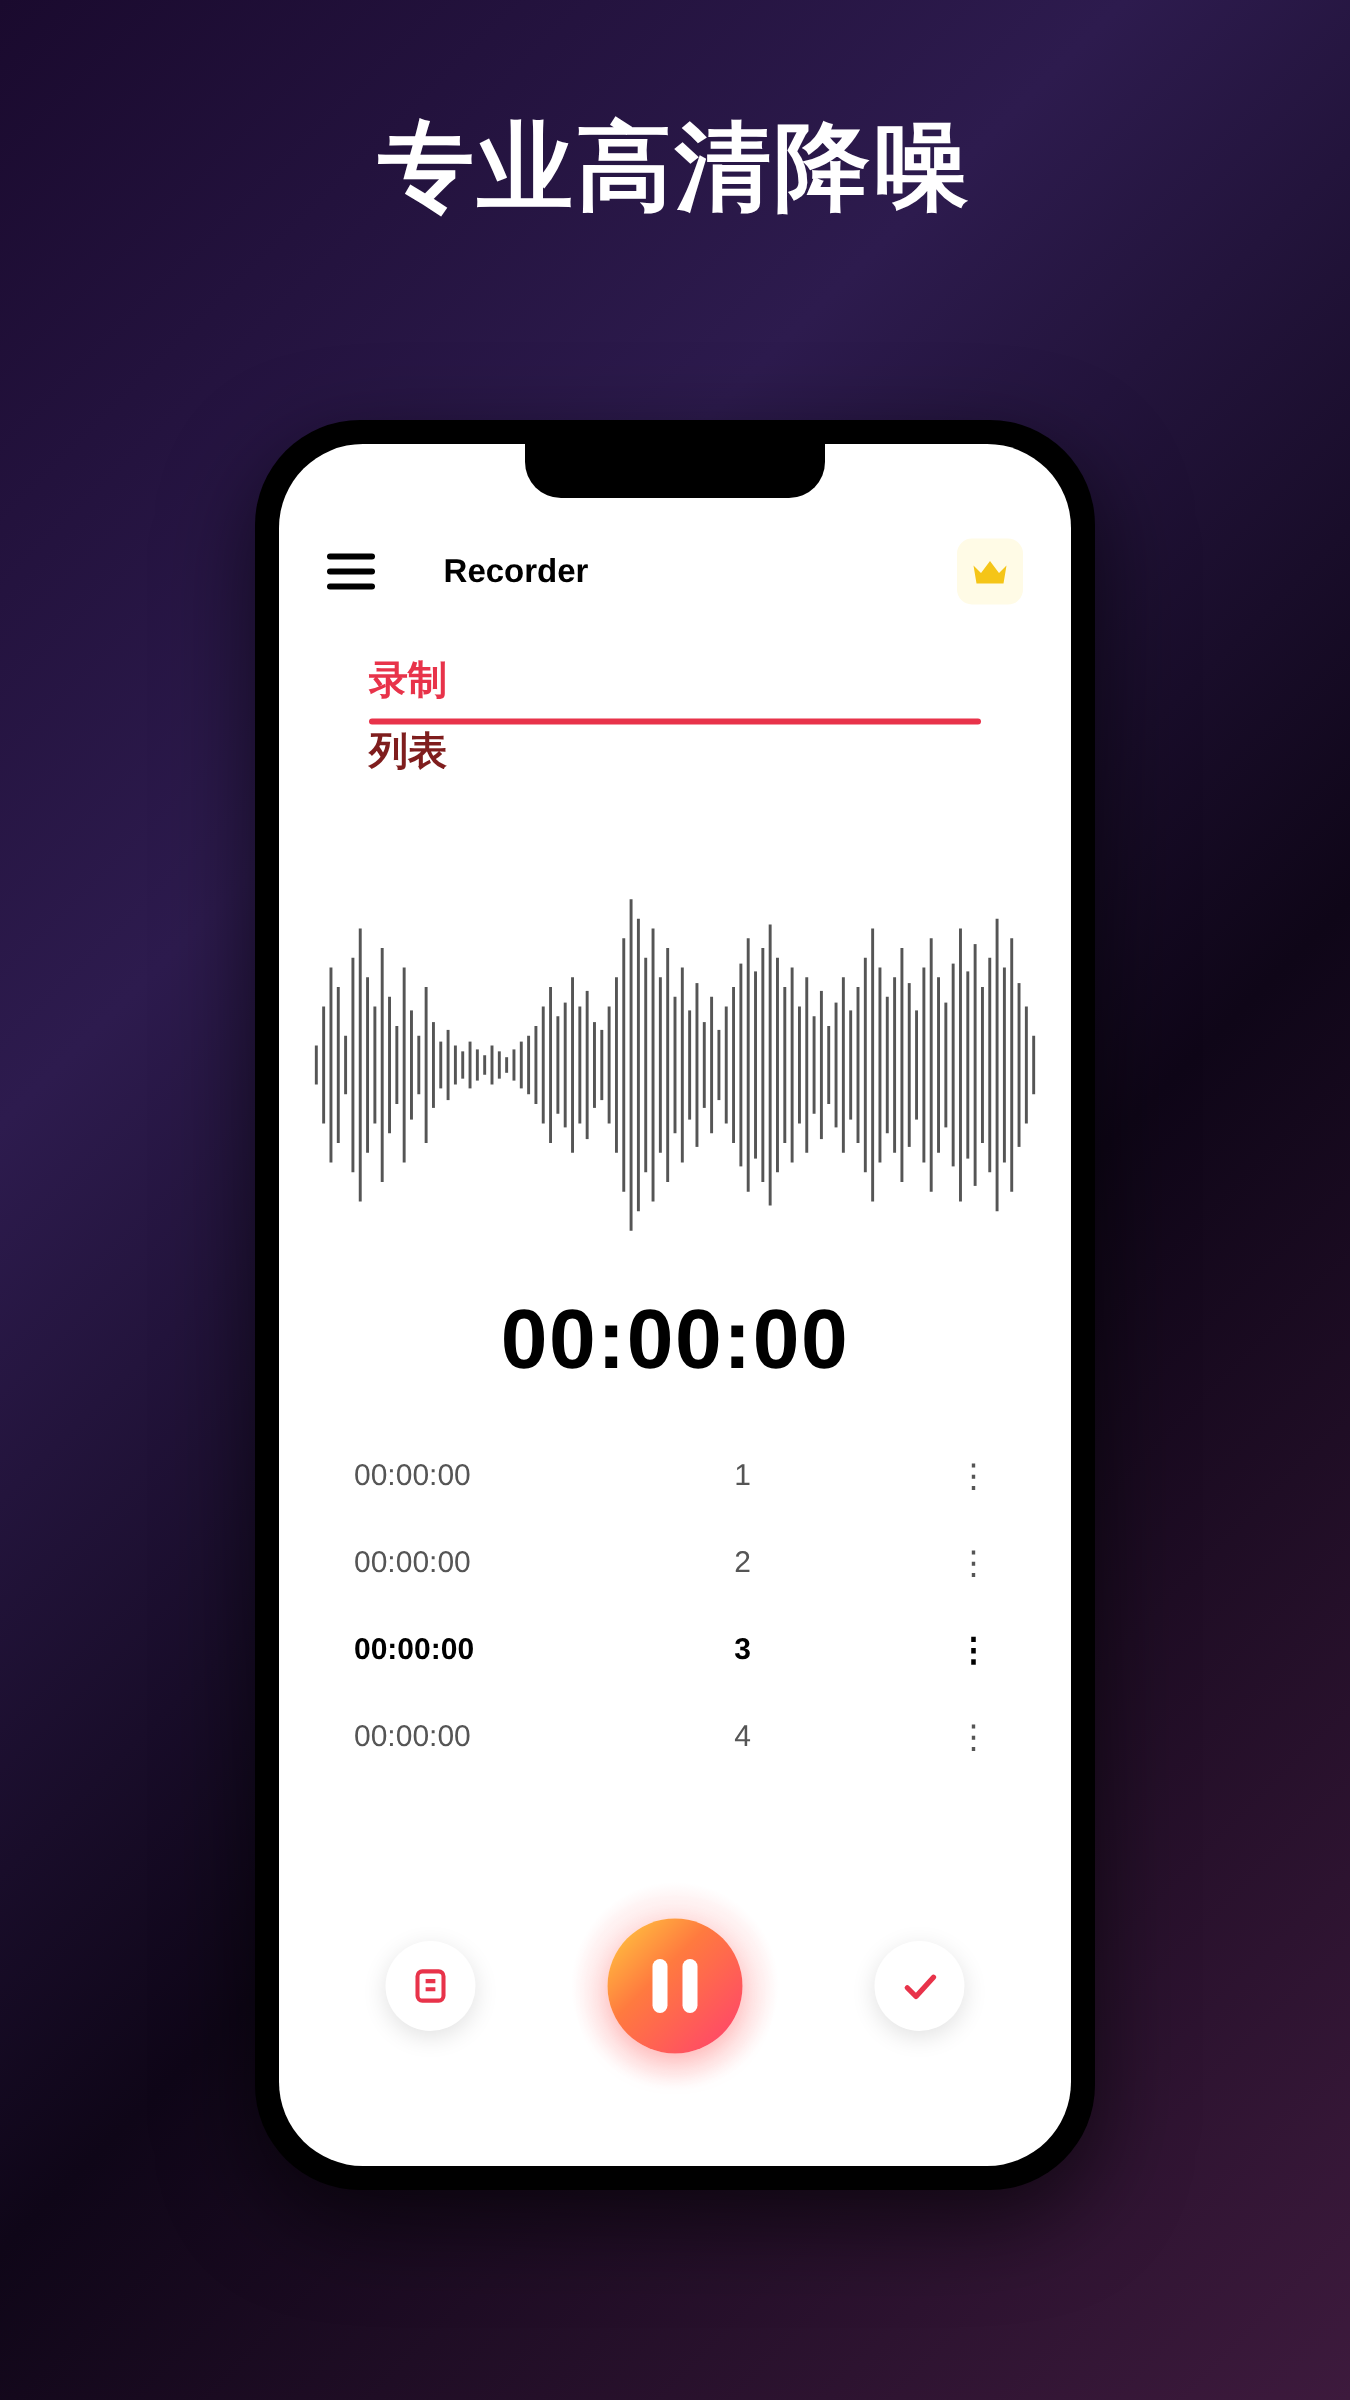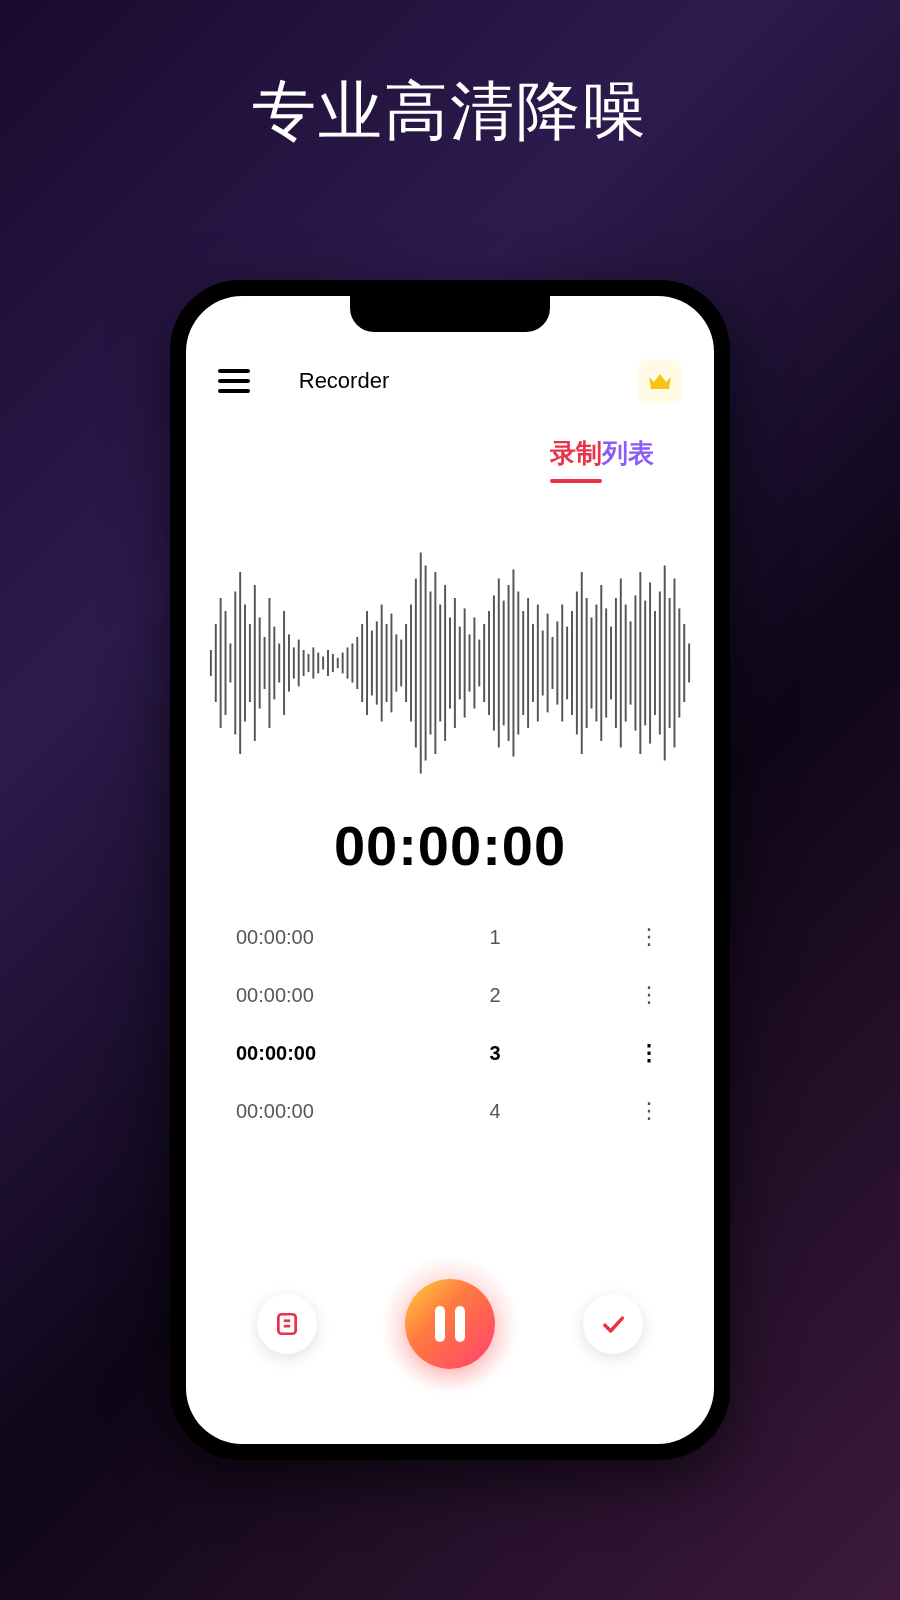--- a/index.html
+++ b/index.html
@@ -8,21 +8,21 @@
   height: 1600px;
   background: linear-gradient(135deg, #1a0a2e 0%, #2d1b4e 30%, #0f0618 60%, #3d1a3d 100%);
   font-family: -apple-system, BlinkMacSystemFont, "Segoe UI", sans-serif;
   overflow: hidden;
   position: relative;
 }
 .headline {
   color: #fff;
   text-align: center;
   font-size: 64px;
-  font-weight: 400;
+  font-weight: 700;
   padding-top: 70px;
   line-height: 1.3;
   letter-spacing: 2px;
 }
 .phone-frame {
   position: absolute;
   left: 50%;
   top: 280px;
   transform: translateX(-50%);
   width: 560px;
@@ -66,44 +66,45 @@
   justify-content: space-between;
 }
 .menu-icon span {
   display: block;
   height: 4px;
   background: #000;
   border-radius: 2px;
 }
 .app-title {
   font-size: 22px;
-  font-weight: 400;
+  font-weight: 700;
   color: #000;
   margin-left: -200px;
 }
 .crown-badge {
   width: 44px;
   height: 44px;
   background: #fffbe6;
   border-radius: 10px;
   display: flex;
   align-items: center;
   justify-content: center;
 }
 .tabs {
   display: flex;
-  justify-content: flex-end;
+  justify-content: flex-start;
   padding: 30px 60px 0 60px;
+  flex-direction: column;
 }
 .tab {
   font-size: 26px;
   font-weight: 600;
   padding-bottom: 12px;
   position: relative;
-  color: #8b5cf6;
+  color: #7f1d1d;
 }
 .tab.active {
   color: #e8334a;
 }
 .tab.active::after {
   content: "";
   position: absolute;
   bottom: 0;
   left: 0;
   right: 0;

